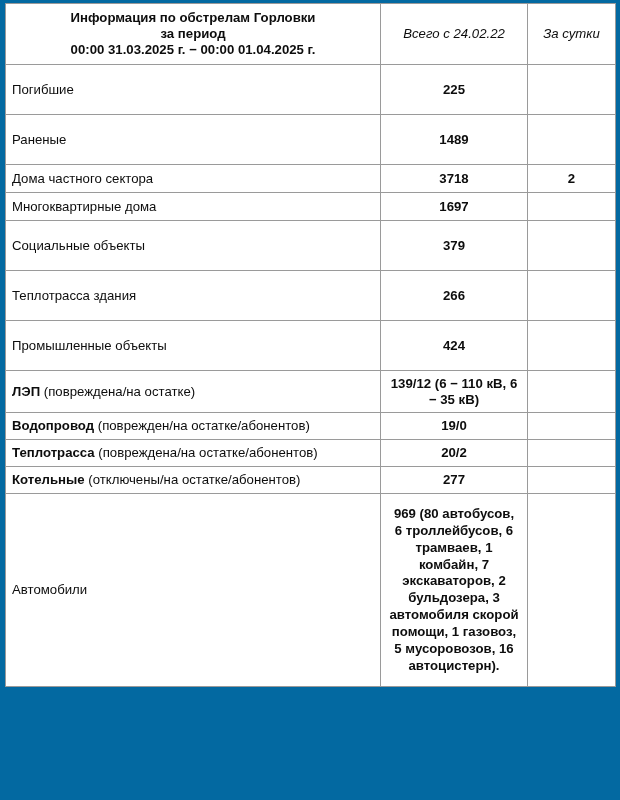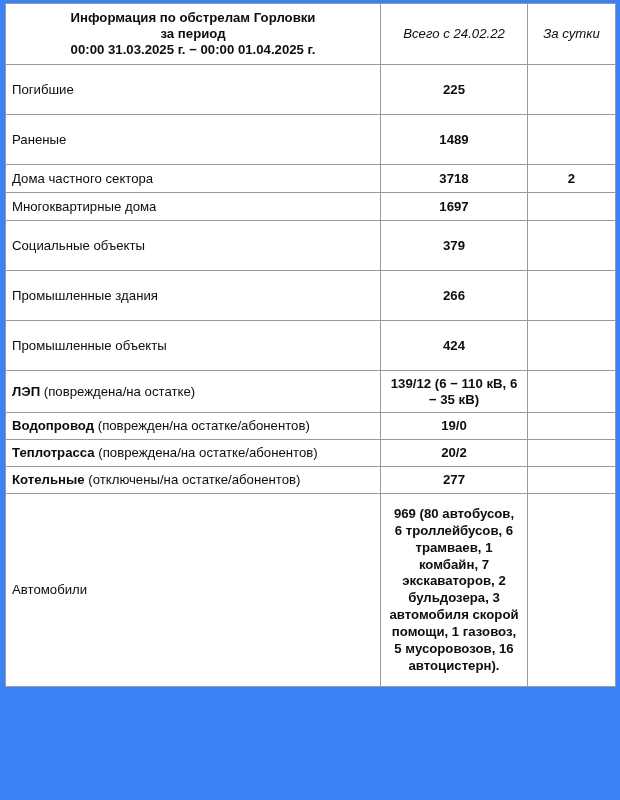--- a/index.html
+++ b/index.html
@@ -13,21 +13,21 @@
     overflow: hidden;
     font-family: "Liberation Sans", "DejaVu Sans", sans-serif;
     color: #0d0d0d;
     -webkit-font-smoothing: antialiased;
   }
 
   .sheet {
     position: relative;
     width: 620px;
     height: 800px;
-    background: #3b82f6;
+    background: #0369a1;
     box-sizing: border-box;
   }
 
   table.report {
     position: absolute;
     left: 5px;
     top: 3px;
     width: 610px;
     border-collapse: collapse;
     table-layout: fixed;
@@ -149,21 +149,21 @@
         <td class="day"></td>
       </tr>
 
       <tr class="r-mid">
         <td class="lbl">Социальные объекты</td>
         <td class="val">379</td>
         <td class="day"></td>
       </tr>
 
       <tr class="r-mid">
-        <td class="lbl">Промышленные здания</td>
+        <td class="lbl">Теплотрасса здания</td>
         <td class="val">266</td>
         <td class="day"></td>
       </tr>
 
       <tr class="r-mid">
         <td class="lbl">Промышленные объекты</td>
         <td class="val">424</td>
         <td class="day"></td>
       </tr>
 

